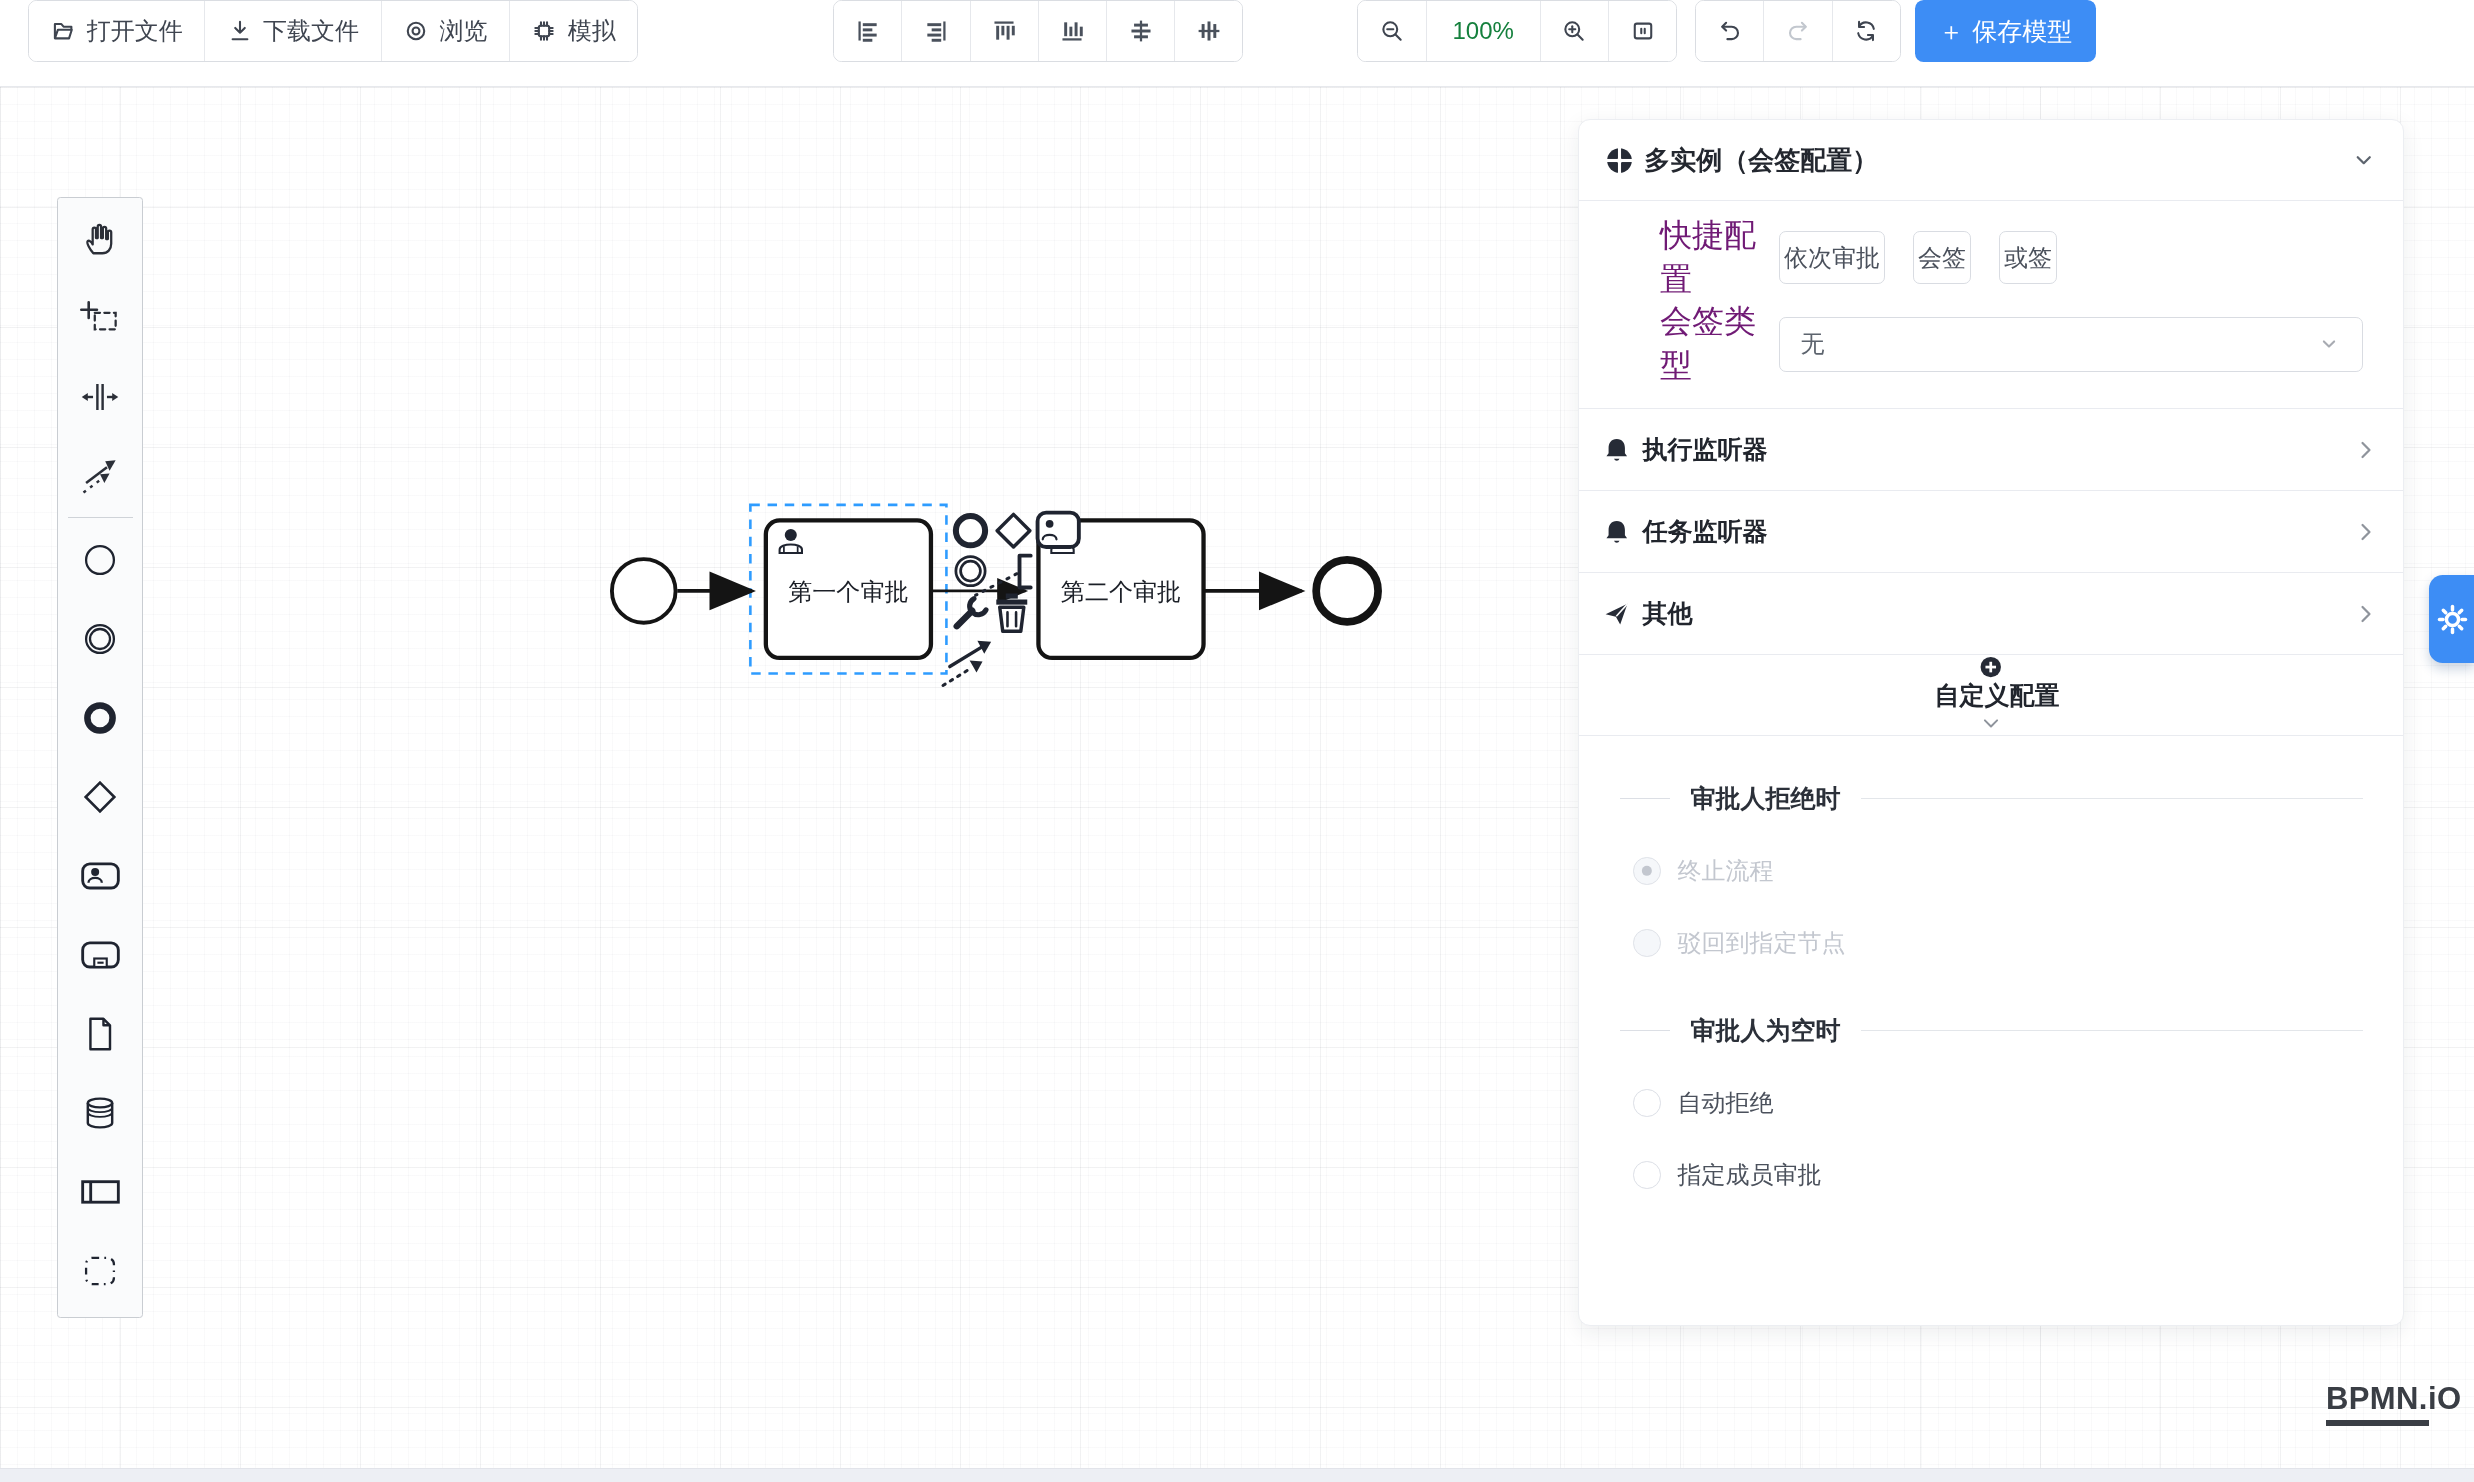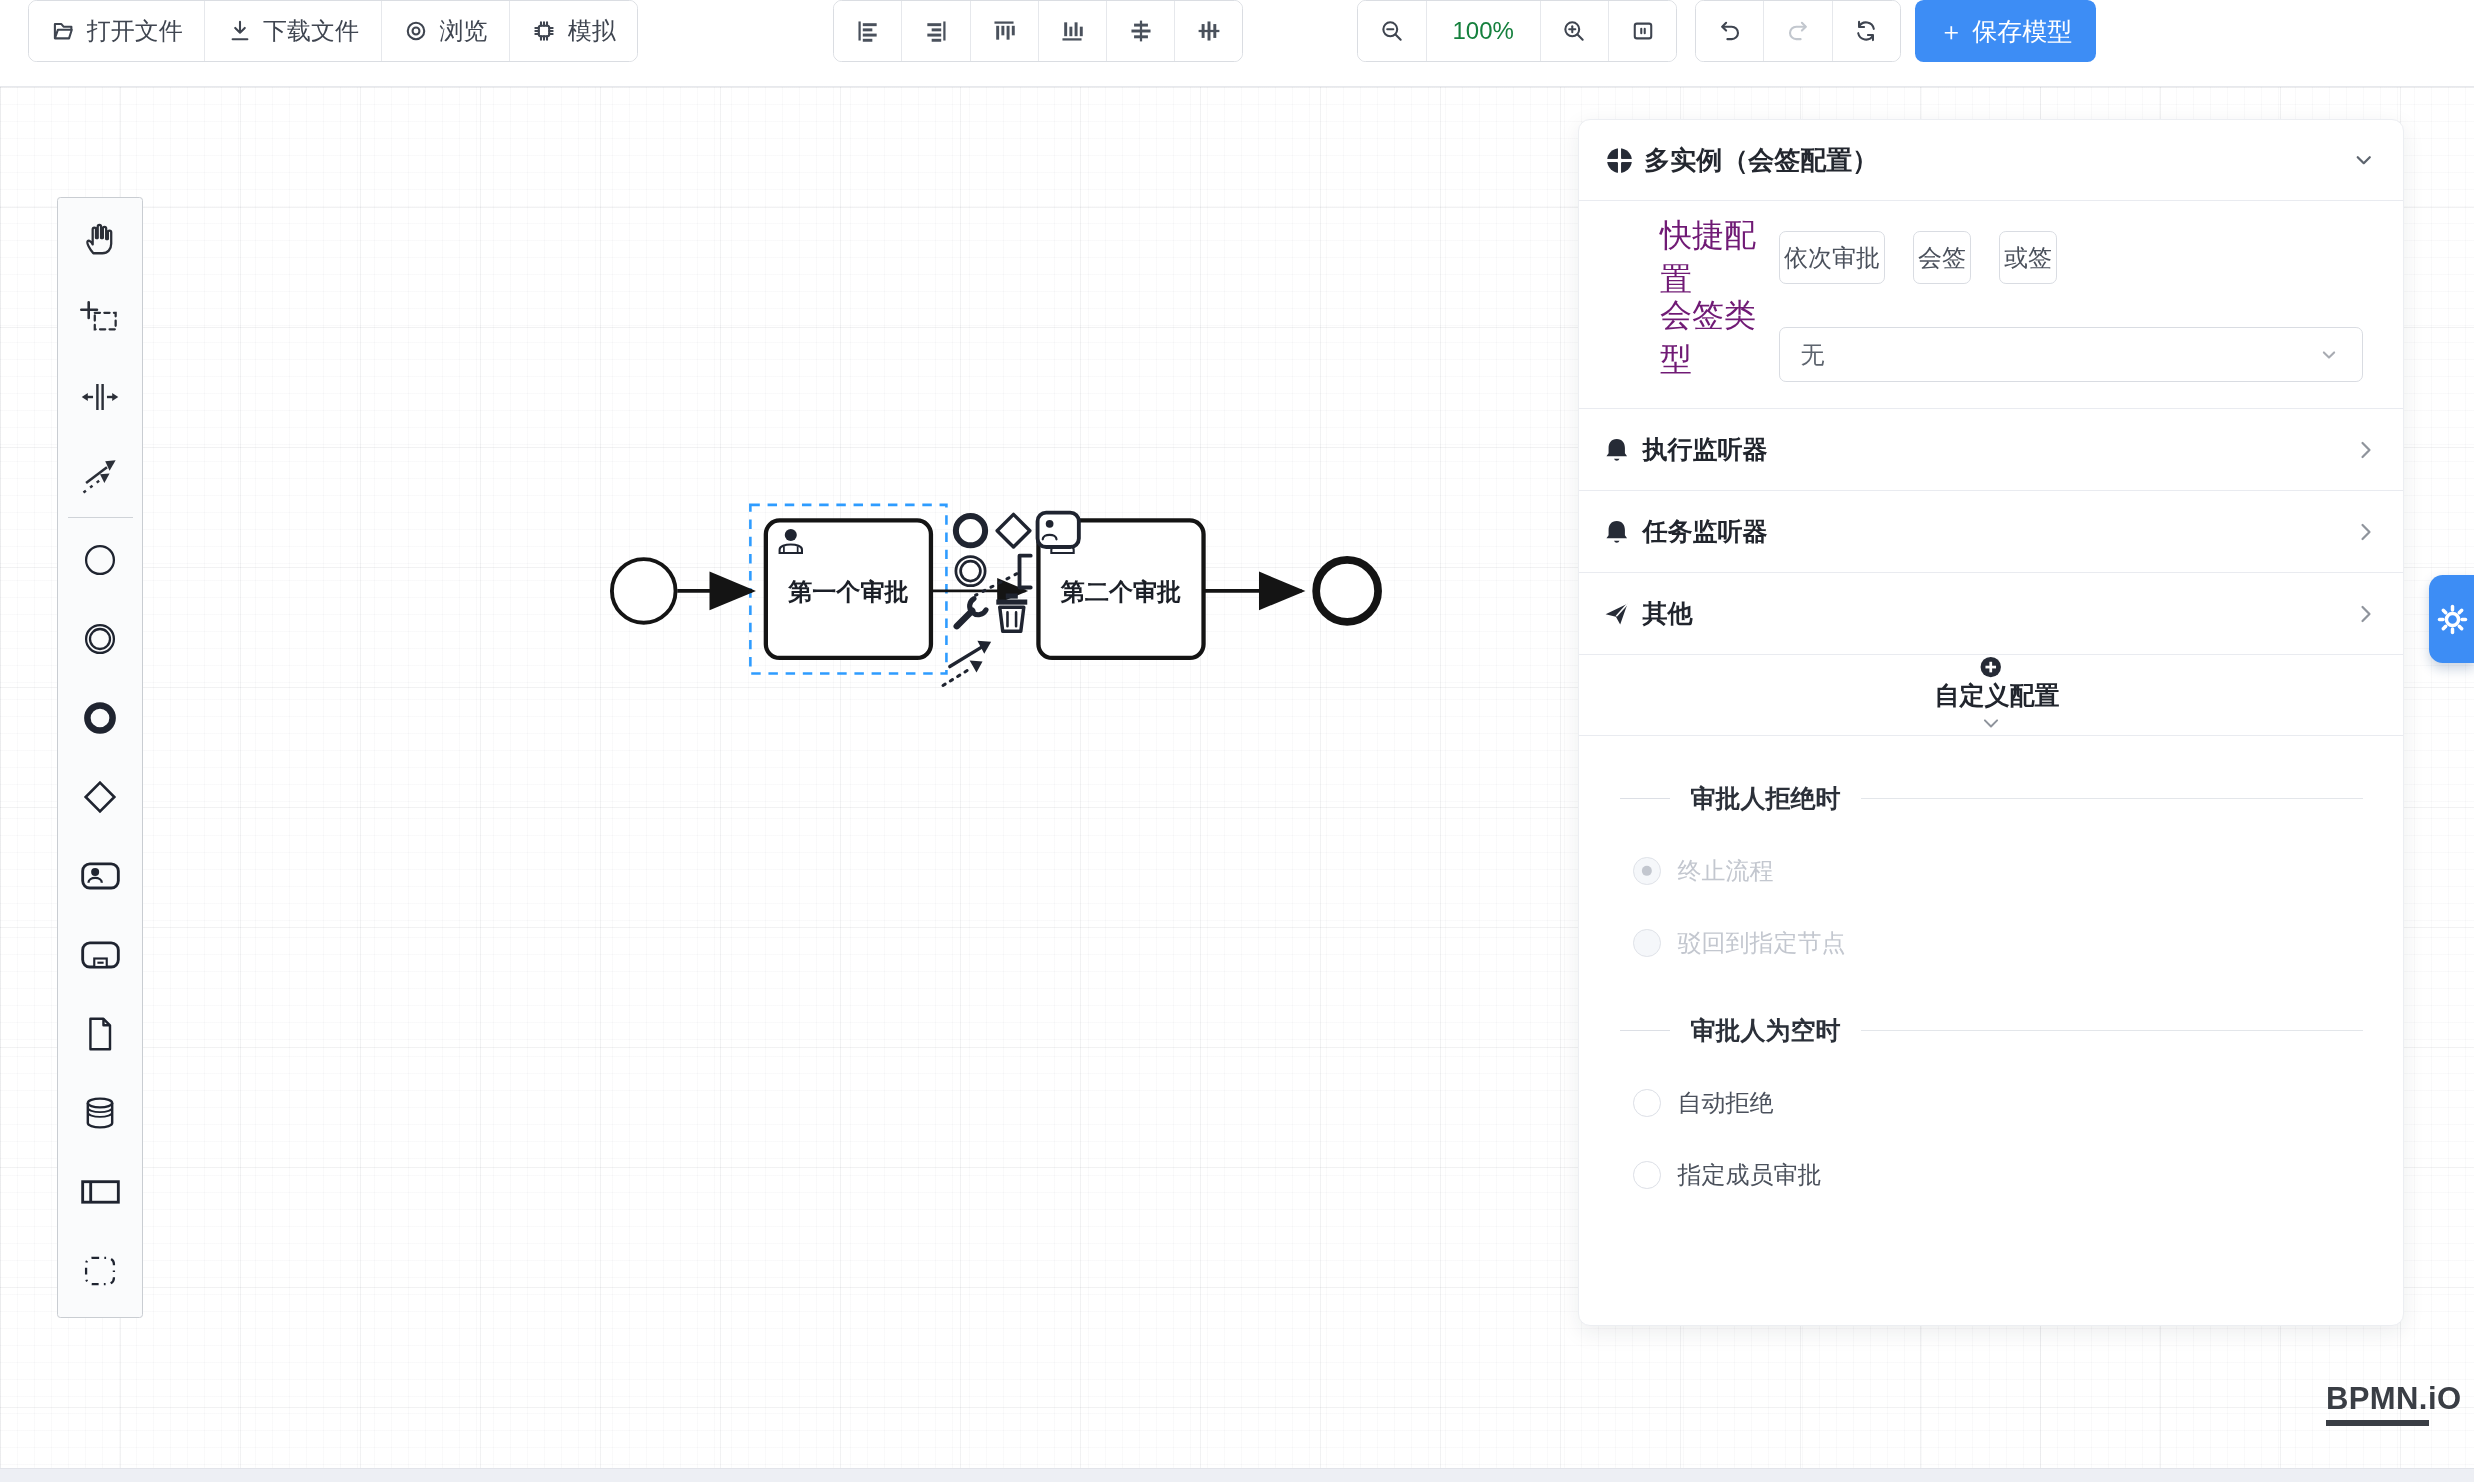--- a/index.html
+++ b/index.html
@@ -10,21 +10,20 @@
   
   .canvas {
     position:absolute; left:0; right:0; top:87px; bottom:13.8px;
     background-color:#fff;
     background-image:
       linear-gradient(to right, rgba(20,28,45,0.06) 0.9px, transparent 0.9px),
       linear-gradient(to bottom, rgba(20,28,45,0.06) 0.9px, transparent 0.9px),
       linear-gradient(to right, rgba(20,28,45,0.025) 0.9px, transparent 0.9px),
       linear-gradient(to bottom, rgba(20,28,45,0.025) 0.9px, transparent 0.9px);
     background-size:120px 120px,120px 120px,17px 17px,17px 17px;
-    font-weight:bold;
   }
   .diagram-svg { position:absolute; left:0; top:0; }
 
   
   .toolbar {
     position:absolute; left:0; right:0; top:0; height:87px; background:#fff;
     border-bottom:0.9px solid #e7e9ed; display:flex; padding-left:28px; z-index:30;
   }
   .tb-group { display:flex; align-items:stretch; height:62px; border:0.9px solid #dadde2; border-radius:8.6px; background:#fff; overflow:hidden; }
   .tb-btn { display:flex; align-items:center; gap:10.3px; padding:0 21.5px; border-right:0.9px solid #e6e8ec; font-size:24px; color:#3f4550; cursor:pointer; background:#fff; }
@@ -50,21 +49,21 @@
   .props {
     position:absolute; left:1578px; top:119px; width:826px; height:1207px; background:#fff;
     border:0.9px solid #eceef2; border-radius:12px; box-shadow:0 6.9px 22.4px rgba(30,36,48,.08);
     z-index:25; overflow:hidden;
   }
   .pp-header { height:81px; display:flex; align-items:center; padding:0 26px; border-bottom:1.3px solid #e9ebf0; cursor:pointer; }
   .pp-title { font-size:26px; font-weight:700; color:#23272f; margin-left:10.3px; }
   .pp-header .spacer { flex:1; }
   .form-row { display:flex; align-items:center; margin-left:81px; margin-right:40px; }
   .row-quick { margin-top:22.4px; height:69px; }
-  .row-select { margin-top:13.8px; height:76px; margin-bottom:26px;align-items:flex-end; }
+  .row-select { margin-top:13.8px; height:76px; margin-bottom:26px; }
   .form-label { width:119px; flex:none; font-size:32px; color:#701a75; }
   .quick-btn { border:1.3px solid #d9dce2; border-radius:6.9px; background:#fff; color:#4b515c; font-size:24px; padding:0 4px; height:53px; display:flex; align-items:center; margin-right:28px; cursor:pointer; }
   .select { flex:1; height:55px; border:1.3px solid #d9dce2; border-radius:6.9px; display:flex; align-items:center; padding:0 20.6px; cursor:pointer; }
   .select-value { font-size:24px; color:#5d646e; flex:1; }
   .collapse-item { height:82px; display:flex; align-items:center; padding:0 24px; border-top:1.3px solid #e9ebf0; cursor:pointer; }
   .collapse-item.last { border-bottom:1.3px solid #e9ebf0;flex-direction:column; }
   .ci-label { font-size:25px; font-weight:600; color:#21252d; margin-left:12px; }
   .collapse-item .spacer { flex:1; }
   .divider-title { display:flex; align-items:center; margin:0 40px 0 41px; font-size:25px; font-weight:700; color:#2b3039; }
   .divider-title::before { content:""; width:50px; border-top:1.7px solid #dcdfe5; margin-right:20.6px; }

